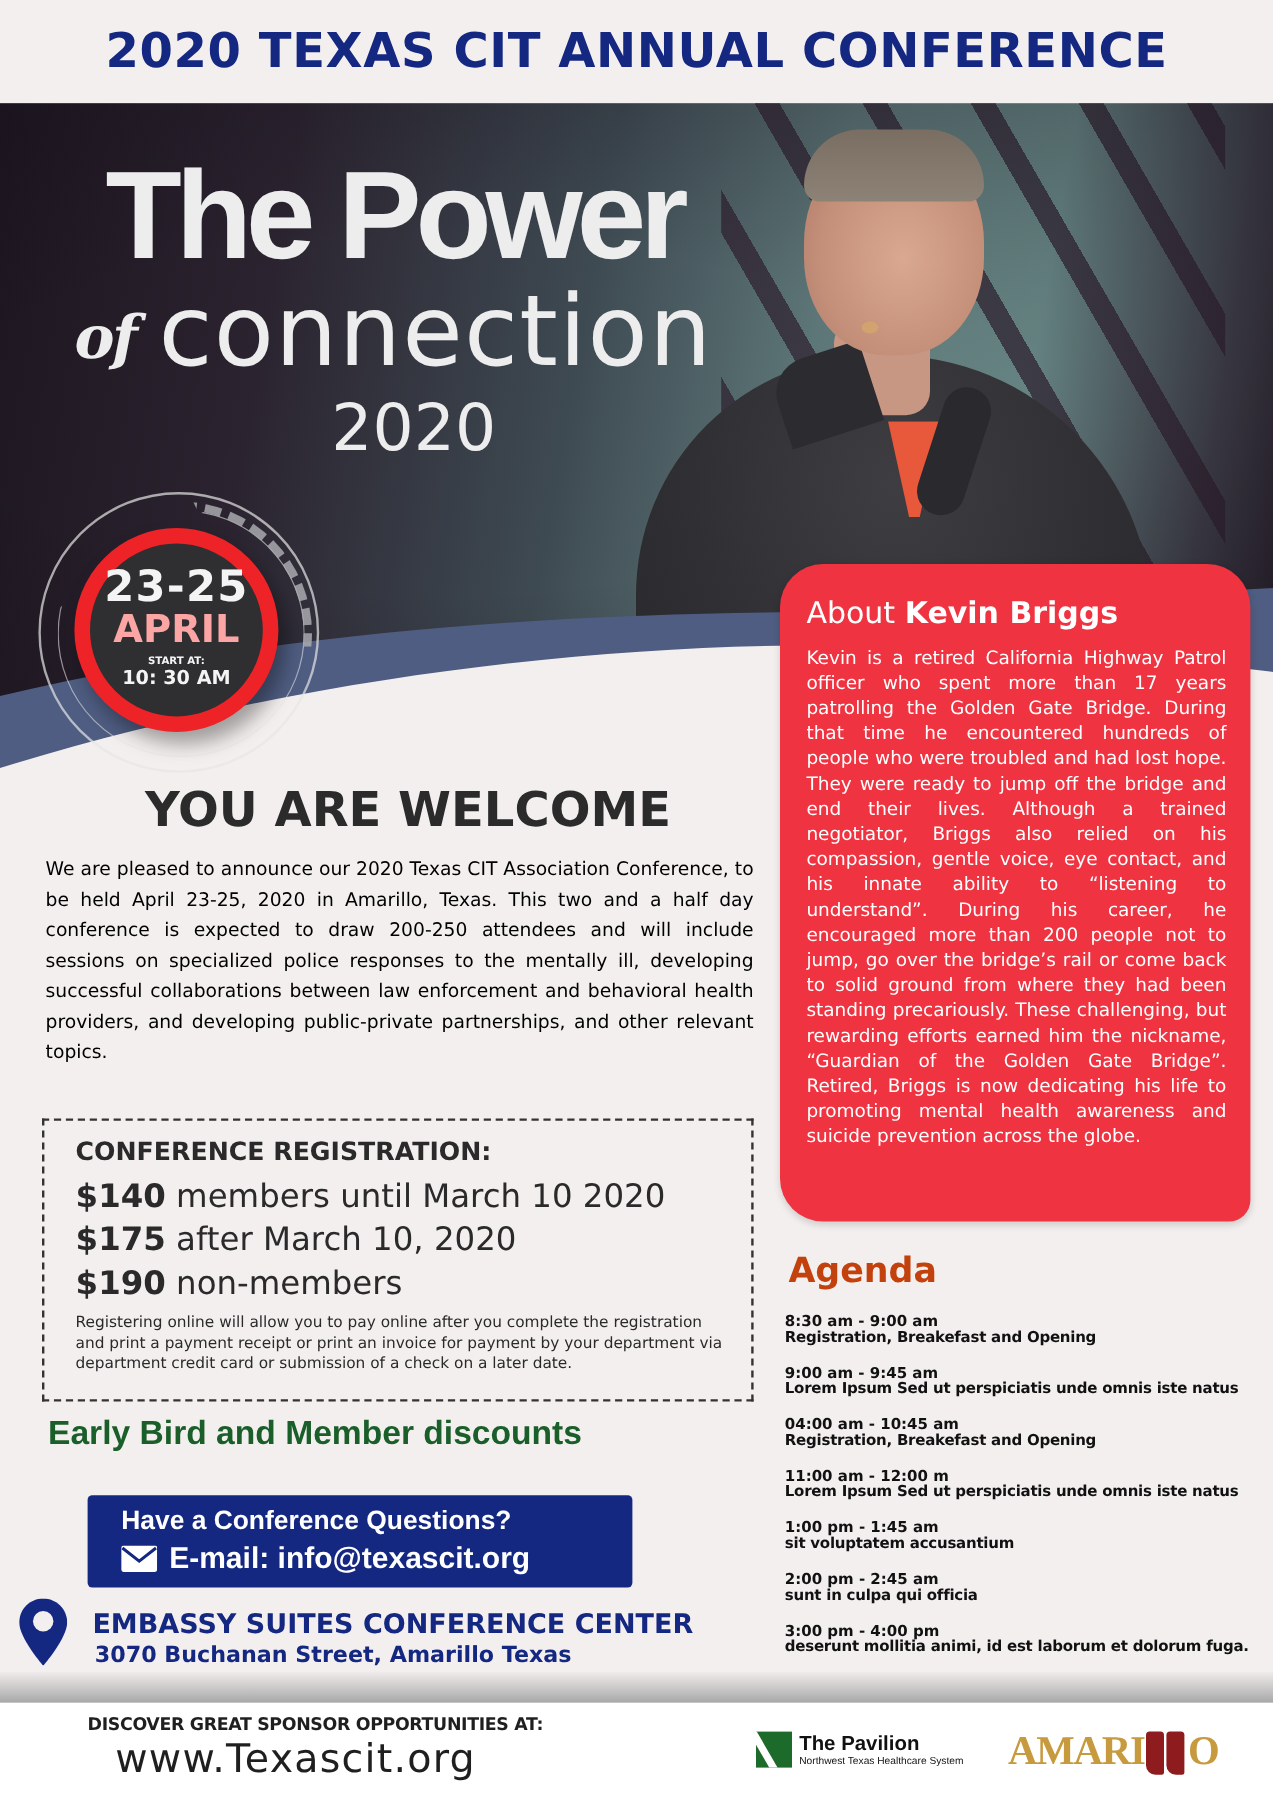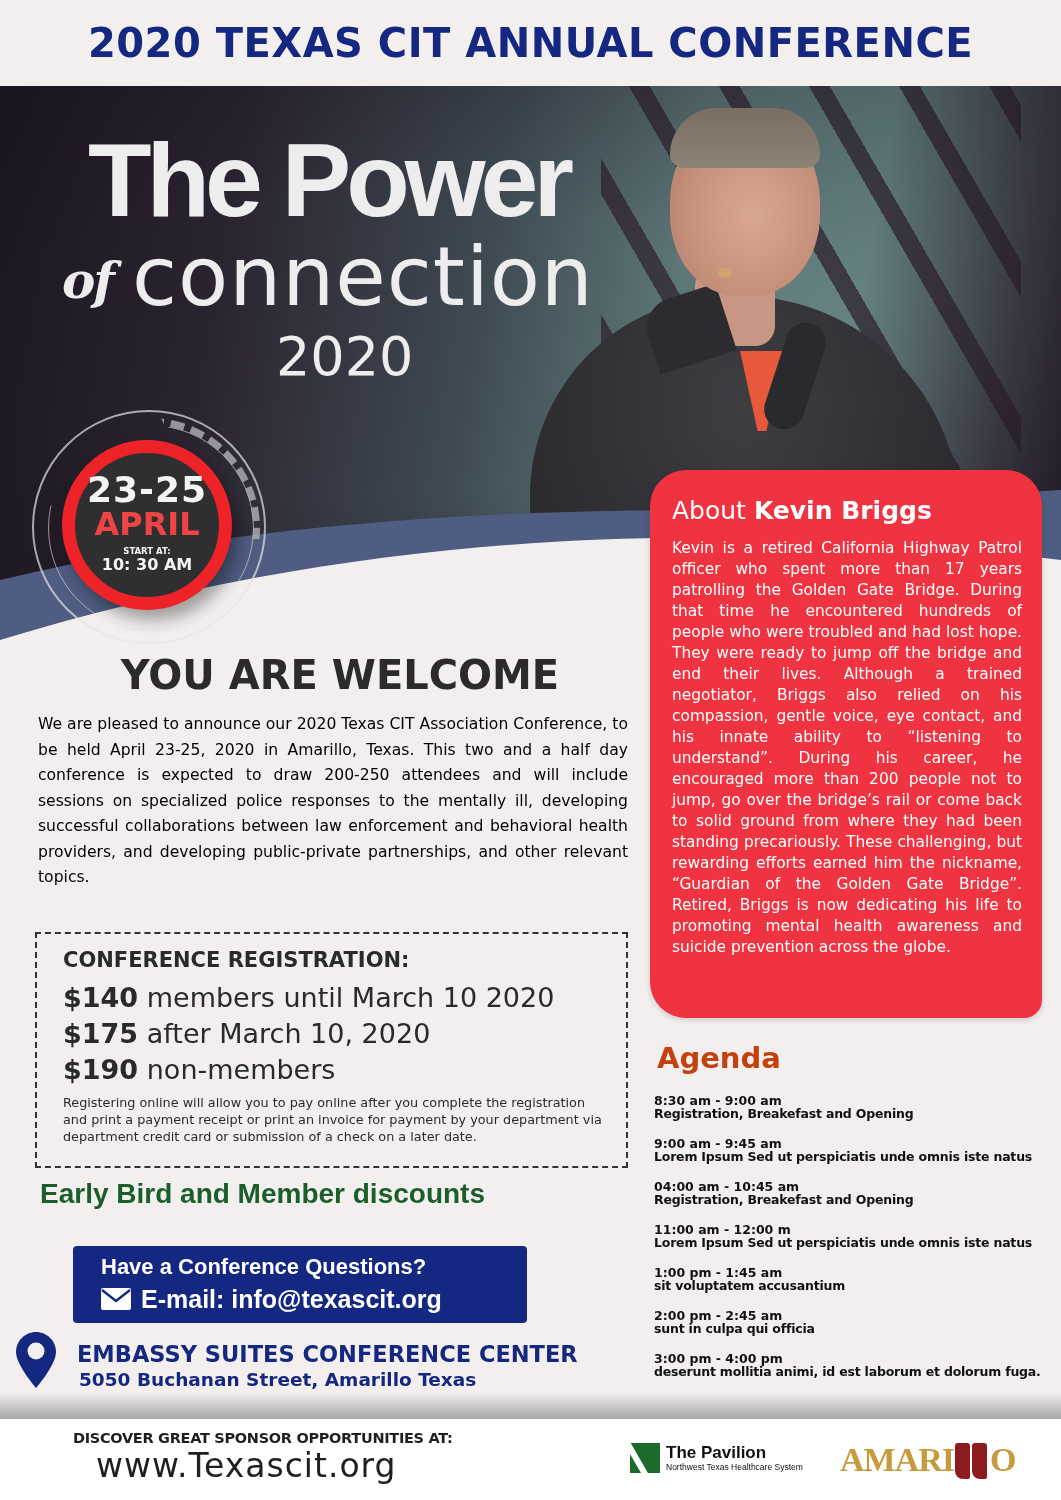--- a/index.html
+++ b/index.html
@@ -70,21 +70,21 @@
   .badge-ring2 { position: absolute; left: 48px; top: 425px; width: 206px; height: 206px; border: 1.5px solid rgba(230,230,230,0.6); border-radius: 50%; clip-path: polygon(0 40%, 60% 0, 100% 0, 100% 100%, 0 100%); }
   .badge-dash { position: absolute; left: 40px; top: 418px; width: 220px; height: 220px; border-radius: 50%; border: 7px dashed rgba(170,170,175,0.85); clip-path: polygon(55% 0, 100% 0, 100% 55%, 80% 55%); }
   .badge {
     position: absolute; left: 62px; top: 440px; width: 170px; height: 170px; border-radius: 50%;
     background: #2f2f31; border: 13px solid #ee2328;
     box-shadow: 6px 10px 16px rgba(0,0,0,0.35);
     display: flex; flex-direction: column; align-items: center; justify-content: center; color: #f4f4f4;
     font-family: "DejaVu Sans", sans-serif;
   }
   .badge .days { font-size: 36px; font-weight: bold; line-height: 1; letter-spacing: 1px; margin-top: -4px; }
-  .badge .month { font-size: 32px; font-weight: bold; line-height: 1.05; color: #ef4444; }
+  .badge .month { font-size: 32px; font-weight: bold; line-height: 1.05; color: #fca5a5; }
   .badge .start { font-size: 8.5px; font-weight: bold; margin-top: 4px; }
   .badge .time { font-size: 16px; font-weight: bold; line-height: 1.1; }
 
   
   .about {
     position: absolute; left: 650px; top: 470px; width: 392px; height: 548px;
     background: #ef3340; border-radius: 36px 36px 18px 36px; color: #fff;
     padding: 24px 20px 0 22px;
     font-family: "DejaVu Sans", sans-serif;
     box-shadow: 0 2px 6px rgba(0,0,0,0.15);
@@ -241,21 +241,21 @@
     </svg>
     <span>E-mail: info@texascit.org</span>
   </div>
 </div>
 
 <svg class="venue-pin" viewBox="0 0 40 56">
   <path d="M20 0 C 9 0, 0 9, 0 20 C 0 33, 20 56, 20 56 C 20 56, 40 33, 40 20 C 40 9, 31 0, 20 0 Z" fill="#142882"></path>
   <circle cx="20" cy="19" r="8.5" fill="#f4efef"></circle>
 </svg>
 <div class="venue-name">EMBASSY SUITES CONFERENCE CENTER</div>
-<div class="venue-addr">5050 Buchanan Street, Amarillo Texas</div>
+<div class="venue-addr">3070 Buchanan Street, Amarillo Texas</div>
 
 <div class="agenda-title">Agenda</div>
 <div class="agenda-list">
   <div class="agenda-item">
     <div class="agenda-time">8:30 am - 9:00 am</div>
     <div class="agenda-desc">Registration, Breakefast and Opening</div>
   </div>
   <div class="agenda-item">
     <div class="agenda-time">9:00 am - 9:45 am</div>
     <div class="agenda-desc">Lorem Ipsum Sed ut perspiciatis unde omnis iste natus</div>

